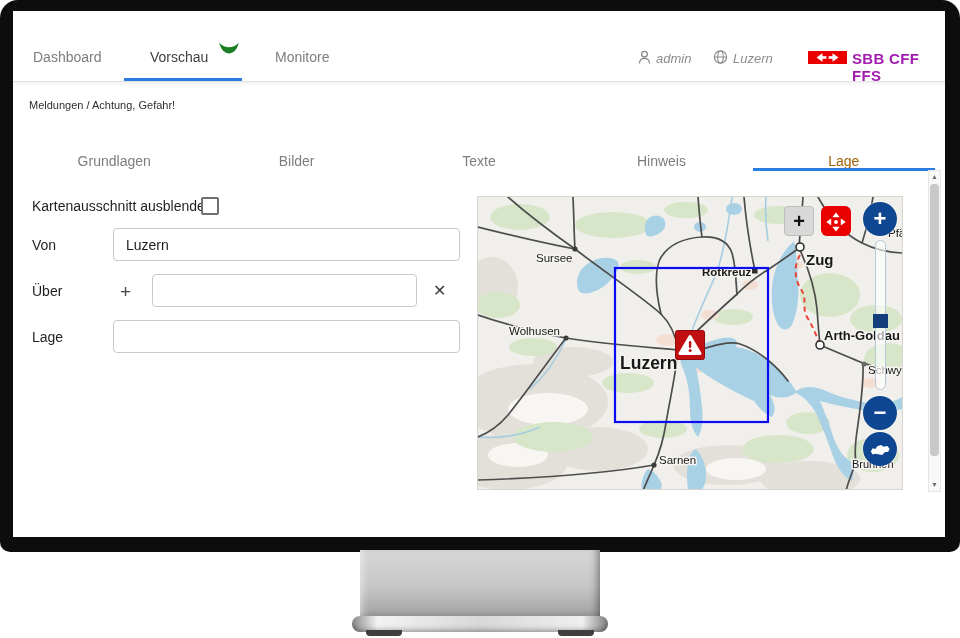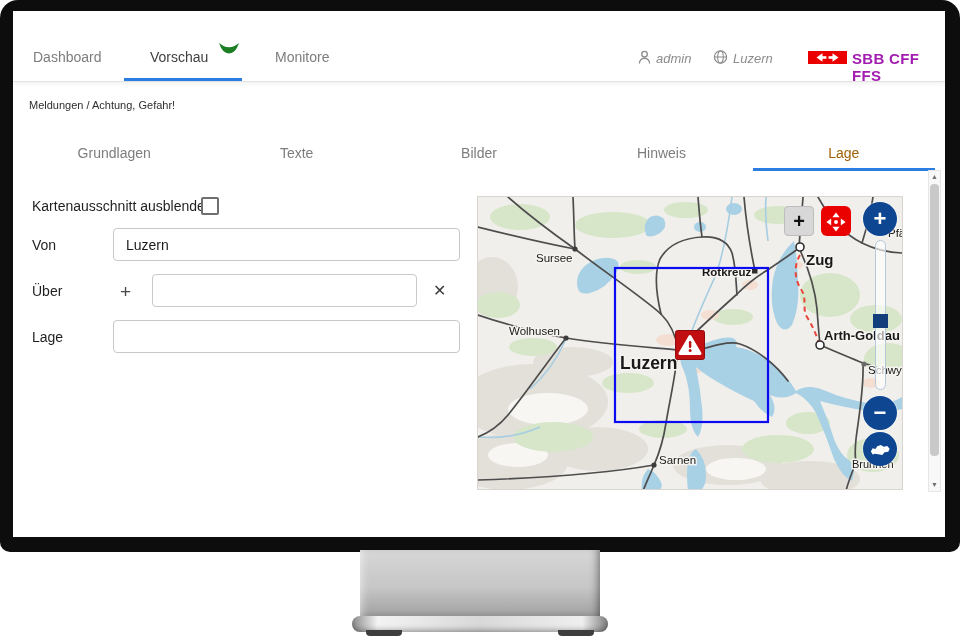--- a/index.html
+++ b/index.html
@@ -31,21 +31,21 @@
   .nav-item.active { color:#3f3f3f; }
   .nav-underline { position:absolute; left:111px; top:53px; width:118px; height:3px; background:var(--accent-blue); }
   .meta { position:absolute; top:26px; font-size:13px; color:#8c8c8c;font-style:italic; }
   .meta-icon { position:absolute; top:24px; width:15px; height:16px; }
   .brand-text { position:absolute; left:839px; top:25px; font-size:15px; font-weight:bold; color:#a21caf; letter-spacing:.3px; }
 
   .breadcrumb { position:absolute; left:8px; top:88px; font-size:11px; color:#2e2e2e;padding-left:8px; }
 
   
   .tabs { position:absolute; left:10px; top:129px; width:912px; height:30px; display:flex; }
-  .tab { flex:1 1 0; text-align:center; font-size:14px; color:#7d7d7d; position:relative; padding-top:5px; cursor:pointer; }
+  .tab { flex:1 1 0; text-align:center; font-size:14px; color:#7d7d7d; position:relative; padding-top:5px; cursor:pointer;margin-top:8px; }
   .tab.active { color:#a16207; }
   .tab.active::after { content:""; position:absolute; left:0; right:0; bottom:-1px; height:3px; background:var(--accent-blue); }
 
   
   .field-label { position:absolute; left:19px; font-size:14px; color:#1f1f1f; }
   .text-input { position:absolute; height:33px; border:1px solid #c9c9c9; border-radius:4px;
     font-family:"Liberation Sans",sans-serif; font-size:14px; color:#1c1c1c; padding:0 12px; background:#fff; outline:none; }
   .checkbox { position:absolute; left:188px; top:186px; width:18px; height:18px; appearance:none;
     border:2px solid #6f6f6f; border-radius:2px; background:#fff; margin:0; cursor:pointer; }
   .inline-icon { position:absolute; font-size:19px; color:#4a4a4a; cursor:pointer; line-height:1; }
@@ -109,22 +109,22 @@
           <rect x="20.6" y="5.2" width="4.4" height="2.6"></rect>
         </g>
       </svg>
       <div class="brand-text">SBB CFF FFS</div>
     </div>
 
     <div class="breadcrumb">Meldungen / Achtung, Gefahr!</div>
 
     <div class="tabs">
       <div class="tab">Grundlagen</div>
+      <div class="tab">Bilder</div>
       <div class="tab">Texte</div>
-      <div class="tab">Bilder</div>
       <div class="tab">Hinweis</div>
       <div class="tab active">Lage</div>
     </div>
 
     <div class="field-label" style="top:187px">Kartenausschnitt ausblenden</div>
     <input type="checkbox" class="checkbox" style="">
 
     <div class="field-label" style="top:226px">Von</div>
     <input class="text-input" style="left: 100px; top: 217px; width: 347px;" value="Luzern">
 

